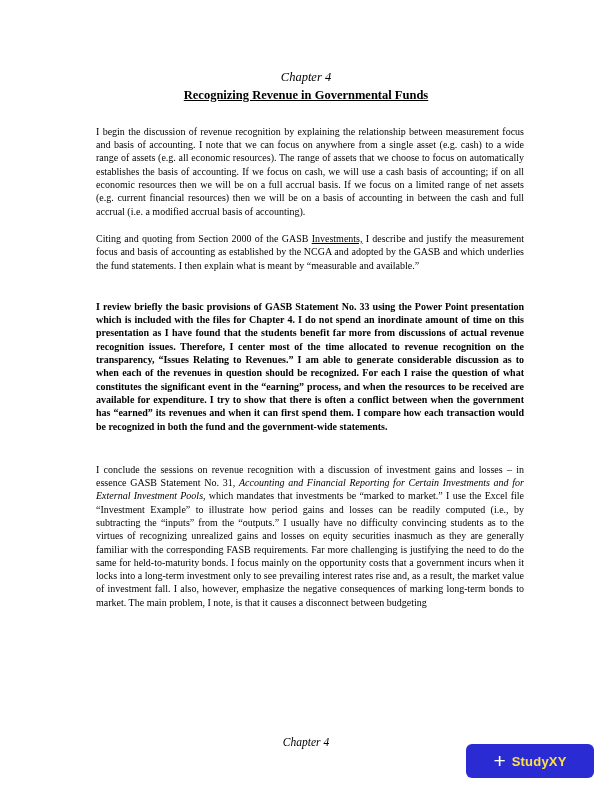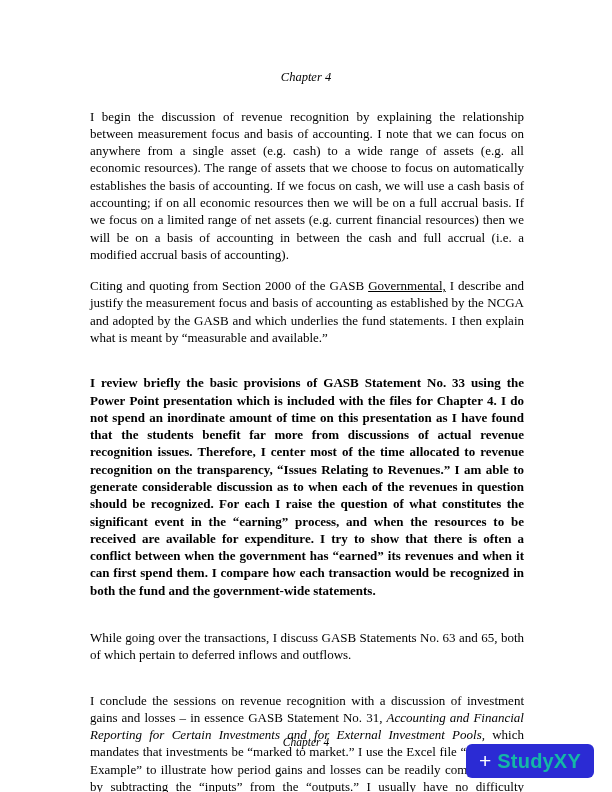--- a/index.html
+++ b/index.html
@@ -33,25 +33,25 @@
     line-height: 1.25;
   }
   .chapter-title {
     font-size: 12.5px;
     font-weight: bold;
     text-decoration: underline;
     line-height: 1.3;
     margin-top: 1px;
   }
   .para {
-    font-size: 13px;
+    font-size: 10px;
     line-height: 1.33;
     text-align: justify;
     text-justify: inter-word;
-    margin: 0 0 14px 2px;
+    margin: 0 0 14px 8px;
   }
   .gap-large {
     margin-bottom: 28px;
   }
   .gap-xl {
     margin-bottom: 30px;
     font-weight: bold;
   }
   .u {
     text-decoration: underline;
@@ -83,43 +83,43 @@
   }
   .watermark .plus {
     color: #ffffff;
     font-size: 21px;
     font-family: "Liberation Sans", sans-serif;
     line-height: 1;
     font-weight: 400;
     margin-top: -2px;
   }
   .watermark .wm-text {
-    color: #14b8a6;
+    color: #fde047;
     font-family: "Liberation Sans", sans-serif;
-    font-size: 20px;
+    font-size: 13px;
     font-weight: bold;
     letter-spacing: 0.2px;
   }
 </style>
 </head>
 <body>
 
 <div class="page">
 
   <div class="header-block">
     <div class="chapter-line">Chapter 4</div>
+    <div class="chapter-title">Recognizing Revenue in Governmental Funds</div>
   </div>
 
   <p class="para">I begin the discussion of revenue recognition by explaining the relationship between measurement focus and basis of accounting.  I note that we can focus on anywhere from a single asset (e.g. cash) to a wide range of assets (e.g. all economic resources).  The range of assets that we choose to focus on automatically establishes the basis of accounting.  If we focus on cash, we will use a cash basis of accounting; if on all economic resources then we will be on a full accrual basis.  If we focus on a limited range of net assets (e.g. current financial resources) then we will be on a basis of accounting in between the cash and full accrual (i.e. a modified accrual basis of accounting).</p>
 
-  <p class="para gap-large"><span>Citing and quoting from Section 2000 of the GASB </span><span class="u">Governmental,</span><span> I describe and justify the measurement focus and basis of accounting as established by the NCGA and adopted by the GASB and which underlies the fund statements.  I then explain what is meant by “measurable and available.”</span></p>
+  <p class="para gap-large"><span>Citing and quoting from Section 2000 of the GASB </span><span class="u">Investments,</span><span> I describe and justify the measurement focus and basis of accounting as established by the NCGA and adopted by the GASB and which underlies the fund statements.  I then explain what is meant by “measurable and available.”</span></p>
 
   <p class="para gap-xl">I review briefly the basic provisions of GASB Statement No. 33 using the Power Point presentation which is included with the files for Chapter 4.  I do not spend an inordinate amount of time on this presentation as I have found that the students benefit far more from discussions of actual revenue recognition issues.  Therefore, I center most of the time allocated to revenue recognition on the transparency, “Issues Relating to Revenues.”  I am able to generate considerable discussion as to when each of the revenues in question should be recognized.  For each I raise the question of what constitutes the significant event in the “earning” process, and when the resources to be received are available for expenditure.  I try to show that there is often a conflict between when the government has “earned” its revenues and when it can first spend them.  I compare how each transaction would be recognized in both the fund and the government-wide statements.</p>
 
-  <p class="para gap-large">While going over the transactions, I discuss GASB Statements No. 63 and 65, both of which pertain to deferred inflows and outflows.</p>
 
   <p class="para"><span>I conclude the sessions on revenue recognition with a discussion of investment gains and losses – in essence GASB Statement No. 31, </span><span class="i">Accounting and Financial Reporting for Certain Investments and for External Investment Pools,</span><span> which mandates that investments be “marked to market.”  I use the Excel file “Investment Example” to illustrate how period gains and losses can be readily computed (i.e., by subtracting the “inputs” from the “outputs.”   I usually have no difficulty convincing students as to the virtues of recognizing unrealized gains and losses on equity securities inasmuch as they are generally familiar with the corresponding FASB requirements.  Far more challenging is justifying the need to do the same for held-to-maturity bonds.  I focus mainly on the opportunity costs that a government incurs when it locks into a long-term investment only to see prevailing interest rates rise and, as a result, the market value of investment fall.  I also, however, emphasize the negative consequences of marking long-term bonds to market.  The main problem, I note, is that it causes a disconnect between budgeting</span></p>
 
 </div>
 
 <div class="footer">Chapter 4</div>
 
 <div class="watermark">
   <span class="plus">+</span>
   <span class="wm-text">StudyXY</span>

